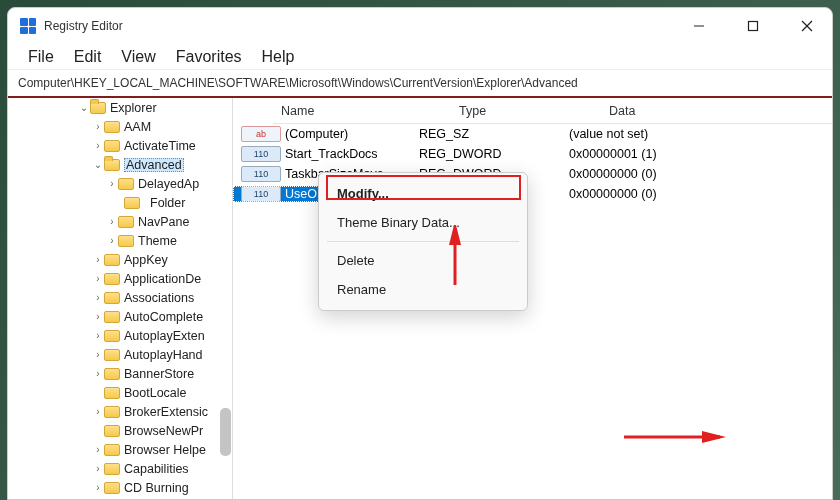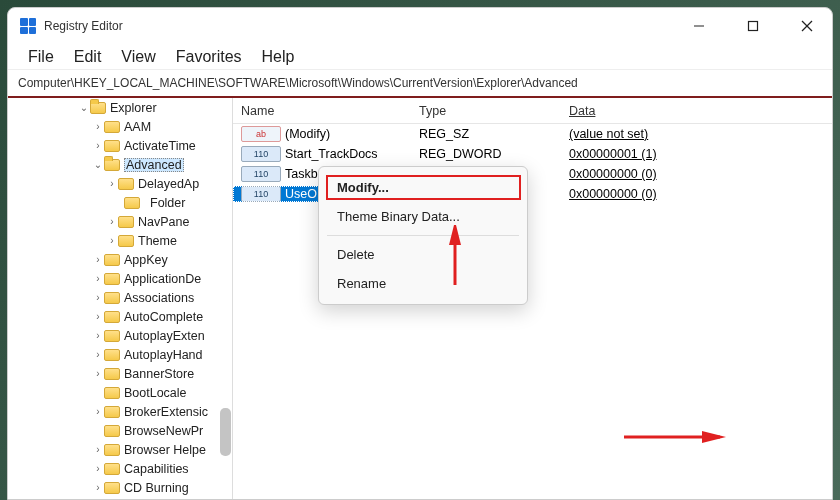--- a/index.html
+++ b/index.html
@@ -17,30 +17,30 @@
     .addressbar{ height:28px; display:flex; align-items:center; padding:0 10px; font-size:12px; color:#333; border-bottom:2px solid #7f1d1d;}
     .content{ flex:1; display:flex; overflow:hidden;}
     .tree{ width:225px; border-right:1px solid #ddd; overflow:hidden; font-size:12.5px; color:#222; padding-top:3px; position:relative;}
     .tree-inner{ position:absolute; top:0; left:0; right:0;}
     .tnode{ display:flex; align-items:center; height:19px; white-space:nowrap;}
     .arrow{ width:12px; display:inline-flex; justify-content:center; color:#666; font-size:10px;}
     .folder{ width:16px; height:12px; background:linear-gradient(#ffe08a,#f5c94a); border:1px solid #d4a838; border-radius:2px; display:inline-block; margin-right:4px; position:relative;}
     .folder.open::before{ content:""; position:absolute; left:-1px; top:-4px; width:7px; height:4px; background:#f5c94a; border:1px solid #d4a838; border-bottom:none; border-radius:2px 2px 0 0;}
     .sel{ background:#cde8ff; outline:1px dotted #888; outline-offset:-1px; padding:0 2px;}
     .list{ flex:1; position:relative; font-size:12.5px;}
-    .cols{ display:flex; border-bottom:1px solid #e6e6e6; height:26px; align-items:flex-end; color:#333;}
+    .cols{ display:flex; border-bottom:1px solid #e6e6e6; height:26px; align-items:flex-end; color:#333;margin-left:40px;}
     .col{ padding:0 8px; height:100%; display:flex; align-items:center; border-right:1px solid transparent;}
-    .c-name{width:178px;} .c-type{width:150px;} .c-data{flex:1;text-decoration:underline;}
+    .c-name{width:178px;} .c-type{width:150px;} .c-data{flex:1;}
     .row{ display:flex; height:20px; align-items:center;}
     .row.selected .cell-name{ background:#0078d4; color:#fff; outline:1px dotted #fff; outline-offset:-1px;}
     .cell{ padding:0 8px; display:flex; align-items:center; gap:4px;}
     .vicon{ width:40px; height:16px; display:flex; align-items:center; justify-content:center; font-size:9px; border:1px solid #9ab; background:#eef4fa; border-radius:2px; color:#246;}
     .vicon.ab{ color:#c33; border-color:#d99;}
     .vicon.num{ background:#dbe9f9;}
-    .ctxmenu{ position:absolute; top:166px; left:318px; width:210px; background:#f9f9f9; border:1px solid #ccc; border-radius:6px; box-shadow:0 6px 20px rgba(0,0,0,0.18); padding:6px 0; font-size:13px;}
+    .ctxmenu{ position:absolute; top:172px; left:318px; width:210px; background:#f9f9f9; border:1px solid #ccc; border-radius:6px; box-shadow:0 6px 20px rgba(0,0,0,0.18); padding:6px 0; font-size:13px;}
     .ctxitem{ padding:7px 18px; color:#222;}
     .ctxsep{ height:1px; background:#ddd; margin:4px 8px;}
     .highlightbox{ position:absolute; top:175px; left:326px; width:195px; height:25px; border:2.5px solid #e02020; pointer-events:none;}
     .arrow-up{ position:absolute; top:225px; left:440px; pointer-events:none;}
     .arrow-right{ position:absolute; top:425px; left:620px; pointer-events:none;}
     .scrollbar-thumb{ position:absolute; right:0; top:310px; width:11px; height:48px; background:#c4c4c4; border-radius:5px;}
     .tree .scrollbar-thumb{ right:1px;}
   </style>
 </head>
 <body>
@@ -197,21 +197,21 @@
     <div class="list">
       <div class="cols">
         <div class="col c-name">Name</div>
         <div class="col c-type">Type</div>
         <div class="col c-data">Data</div>
       </div>
       <div id="rows">
           <div class="row">
             <div class="cell c-name cell-name">
               <span class="vicon ab">ab</span>
-              <span>(Modify)</span>
+              <span>(Computer)</span>
             </div>
             <div class="cell c-type">REG_SZ</div>
             <div class="cell c-data">(value not set)</div>
           </div>
           <div class="row">
             <div class="cell c-name cell-name">
               <span class="vicon num">110</span>
               <span>Start_TrackDocs</span>
             </div>
             <div class="cell c-type">REG_DWORD</div>

